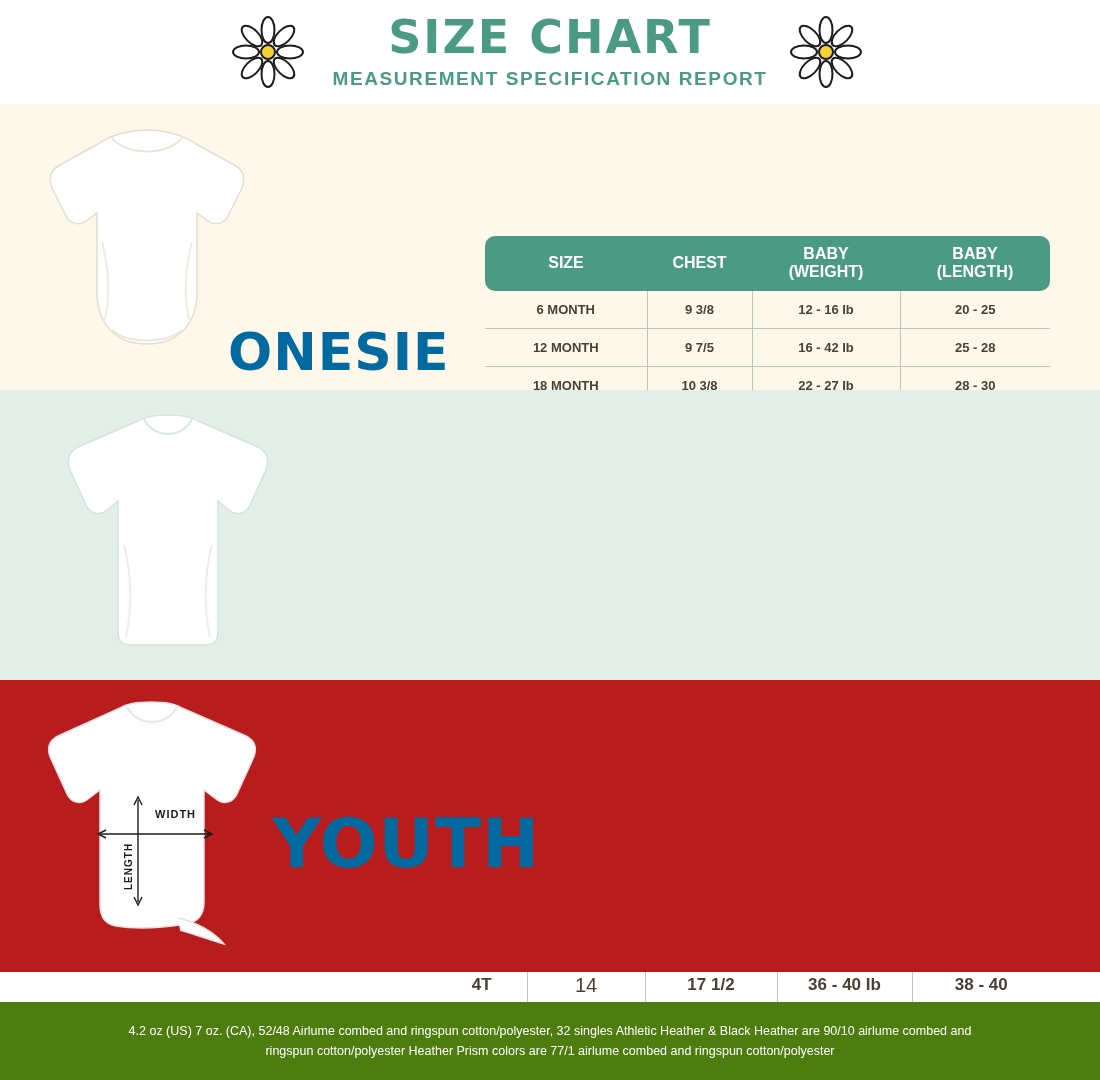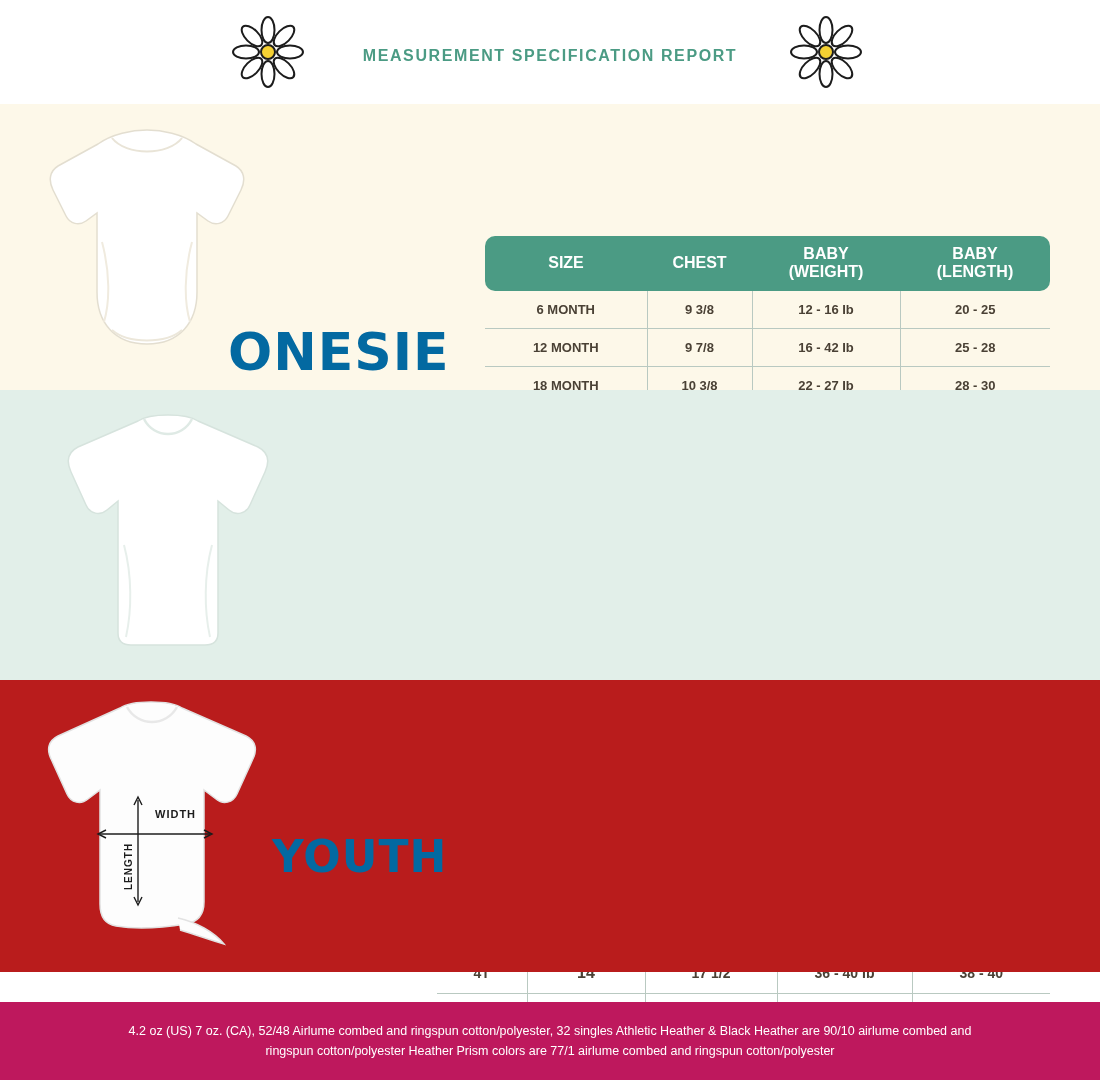--- a/index.html
+++ b/index.html
@@ -33,21 +33,21 @@
     font-size: 46px;
     letter-spacing: 2px;
     color: #4b9b84;
     line-height: 1;
     text-align: center;
   }
   .header-sub {
     margin-top: 8px;
     font-family: "Liberation Sans", sans-serif;
     font-weight: 700;
-    font-size: 16px;
+    font-size: 19px;
     letter-spacing: 1.6px;
     color: #4b9b84;
     text-align: center;
   }
   .daisy-left { position: absolute; left: 232px; top: 16px; }
   .daisy-right { position: absolute; left: 790px; top: 16px; }
 
   
   .band {
     position: relative;
@@ -69,21 +69,21 @@
   .section-label {
     position: absolute;
     font-family: "DejaVu Sans", sans-serif;
     font-weight: 700;
     color: #0369a1;
     letter-spacing: 1px;
     line-height: 1;
   }
   .label-onesie { left: 228px; top: 222px; font-size: 52px; }
   .label-toddler { left: 110px; top: 534px; font-size: 56px; }
-  .label-youth { left: 272px; top: 835px; font-size: 44px; }
+  .label-youth { left: 272px; top: 810px; font-size: 68px; }
 
   
   table {
     border-collapse: collapse;
     position: absolute;
   }
   thead th {
     background: #4b9b84;
     color: #ffffff;
     font-weight: 700;
@@ -103,30 +103,30 @@
   .v-div { border-left: 1px solid #b9c9c1; }
 
   
   .tbl-onesie { left: 485px; top: 132px; width: 565px; }
   .tbl-onesie th { font-size: 16px; padding: 9px 4px; }
   .tbl-onesie td { font-size: 13px; padding: 11px 4px; font-weight: 700; }
 
   
   .tbl-toddler { left: 437px; top: 430px; width: 613px; }
   .tbl-toddler th { font-size: 15px; padding: 8px 4px; }
-  .tbl-toddler td { font-size: 14px; padding: 11px 4px; font-weight: 700; }
-  .tbl-toddler td.plain { font-weight: 700; font-size: 16px; }
+  .tbl-toddler td { font-size: 17px; padding: 11px 4px; font-weight: 700; }
+  .tbl-toddler td.plain { font-weight: 400; font-size: 20px; }
 
   
   .footer {
     position: absolute;
     left: 0; bottom: 0;
     width: 1100px;
     height: 78px;
-    background: #be185d;
+    background: #4d7c0f;
     color: #ffffff;
     display: flex;
     align-items: center;
     justify-content: center;
     text-align: center;
     padding: 0 40px;
   }
   .footer-text {
     font-size: 12.5px;
     line-height: 1.6;
@@ -162,20 +162,21 @@
           <ellipse cx="14" cy="36" rx="13" ry="6.5"></ellipse>
           <ellipse cx="58" cy="36" rx="13" ry="6.5"></ellipse>
           <ellipse cx="20" cy="20" rx="6.5" ry="13" transform="rotate(-45 20 20)"></ellipse>
           <ellipse cx="52" cy="20" rx="6.5" ry="13" transform="rotate(45 52 20)"></ellipse>
           <ellipse cx="20" cy="52" rx="6.5" ry="13" transform="rotate(45 20 52)"></ellipse>
           <ellipse cx="52" cy="52" rx="6.5" ry="13" transform="rotate(-45 52 52)"></ellipse>
         </g>
         <circle cx="36" cy="36" r="7" fill="#f5d133" stroke="#1c1c1c" stroke-width="2"></circle>
       </svg>
     </div>
+    <div class="header-title">SIZE CHART</div>
     <div class="header-sub">MEASUREMENT SPECIFICATION REPORT</div>
   </div>
 
   <div class="band band-onesie">
 
     <div class="garment onesie-art">
       <svg width="215" height="255" viewBox="0 0 215 255">
         <path d="M58 22 C72 12, 92 8, 107 8 C122 8, 142 12, 156 22
                  L196 44 C204 49, 206 58, 201 68 L188 94 C184 102, 175 104, 168 99 L157 91
                  L157 170 C157 200, 140 222, 107 222 C74 222, 57 200, 57 170
@@ -226,21 +227,21 @@
       </thead>
       <tbody>
         <tr>
           <td>6 MONTH</td>
           <td class="v-div">9 3/8</td>
           <td class="v-div">12 - 16 Ib</td>
           <td class="v-div">20 - 25</td>
         </tr>
         <tr>
           <td>12 MONTH</td>
-          <td class="v-div">9 7/8</td>
+          <td class="v-div">9 7/5</td>
           <td class="v-div">16 - 42 Ib</td>
           <td class="v-div">25 - 28</td>
         </tr>
         <tr>
           <td>18  MONTH</td>
           <td class="v-div">10 3/8</td>
           <td class="v-div">22 - 27 Ib</td>
           <td class="v-div">28 - 30</td>
         </tr>
         <tr>

